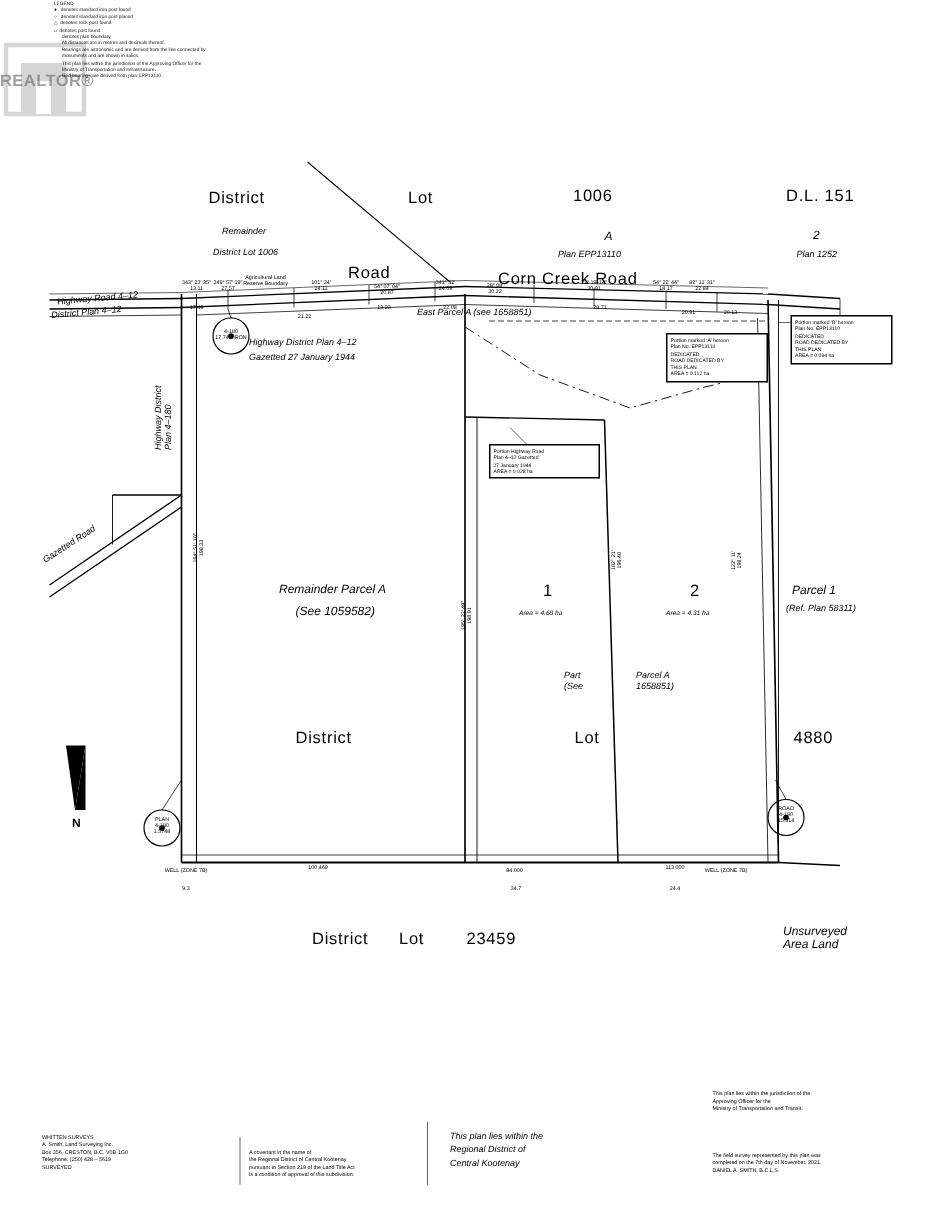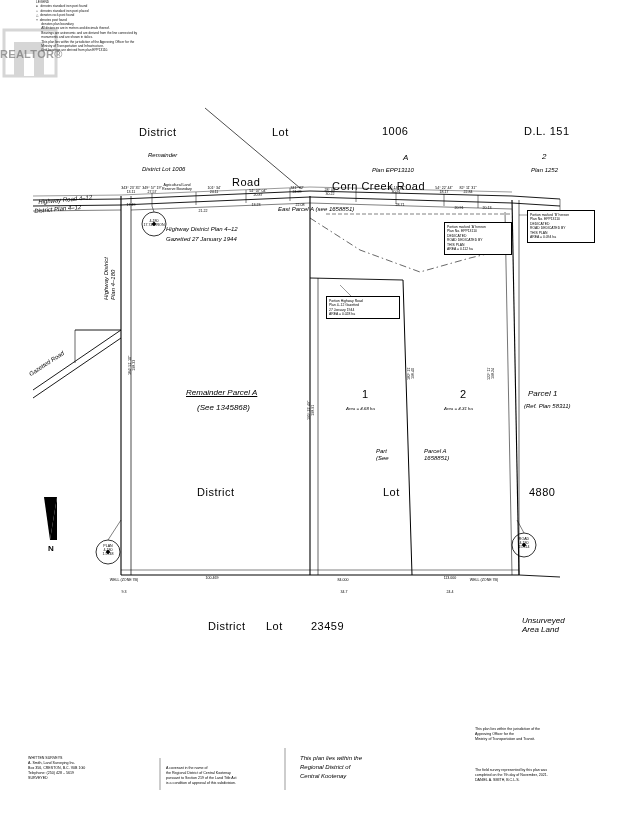--- a/index.html
+++ b/index.html
@@ -227,22 +227,22 @@
 
 <div class="lbl sm ital" style="left:278px; top:206px;">East Parcel A (see 1658851)</div>
 <div class="lbl sm ital" style="left:166px; top:226px;">Highway District Plan 4–12</div>
 <div class="lbl sm ital" style="left:166px; top:236px;">Gazetted 27 January 1944</div>
 
 <div class="lbl sm ital rot-note" style="left:28px; top:372px; transform: rotate(-33deg);">Gazetted Road</div>
 
 <div class="lbl sm ital rot90" style="left:103px; top:300px;">Highway District
 Plan 4–180</div>
 
-<div class="lbl med ital" style="left:186px; top:388px;text-decoration:underline;">Remainder Parcel A</div>
-<div class="lbl med ital" style="left:197px; top:403px;">(See 1345868)</div>
+<div class="lbl med ital" style="left:186px; top:388px;">Remainder Parcel A</div>
+<div class="lbl med ital" style="left:197px; top:403px;">(See 1059582)</div>
 
 <div class="lbl big" style="left:362px; top:388px;">1</div>
 <div class="lbl xs ital" style="left:346px; top:406px;">Area = 4.68 ha</div>
 <div class="lbl big" style="left:460px; top:388px;">2</div>
 <div class="lbl xs ital" style="left:444px; top:406px;">Area = 4.31 ha</div>
 
 <div class="lbl med ital" style="left:528px; top:389px;">Parcel 1</div>
 <div class="lbl sm ital" style="left:524px; top:403px;">(Ref. Plan 58311)</div>
 
 <div class="lbl big" style="left:197px; top:486px;">District</div>

